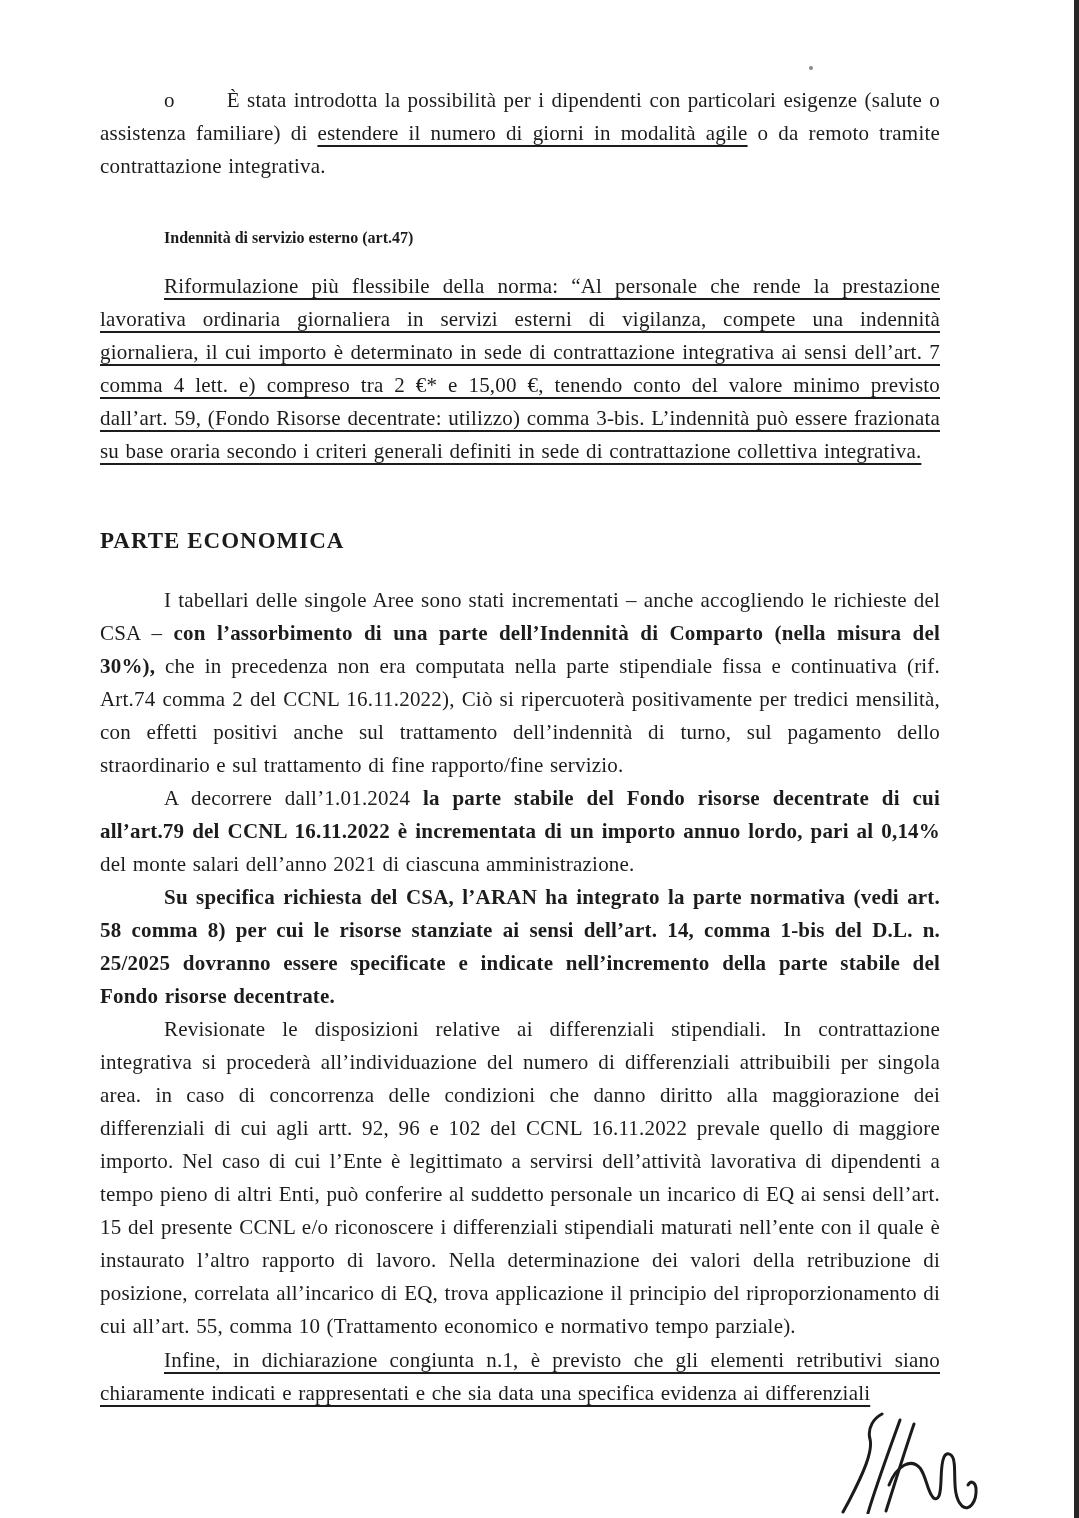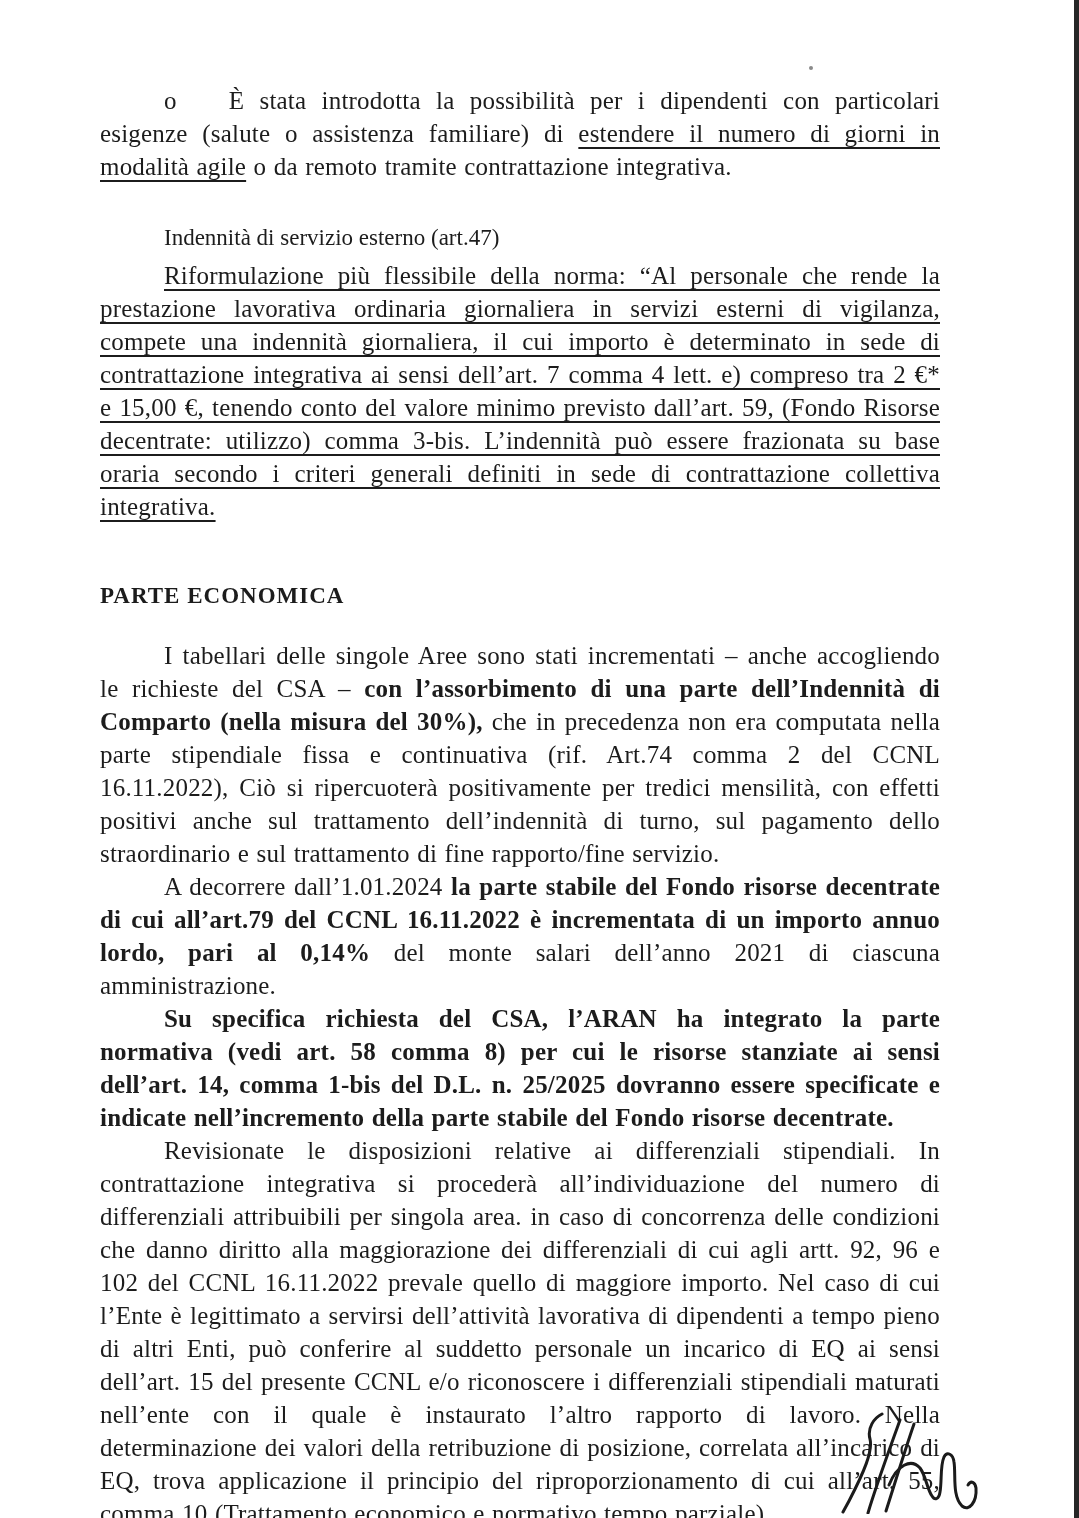--- a/index.html
+++ b/index.html
@@ -14,41 +14,41 @@
     color: #1c1c1c;
   }
   .content {
     position: absolute;
     left: 100px;
     right: 139px;
     top: 84px;
   }
   .content p {
     margin: 0;
-    font-size: 25px;
+    font-size: 21px;
     line-height: 33px;
     text-align: justify;
     text-indent: 64px;
     letter-spacing: 0.2px;
     word-spacing: 1px;
   }
   .content h2 {
     margin: 56px 0 26px;
     font-size: 23px;
     line-height: 34px;
     text-align: left;
     font-weight: bold;
     letter-spacing: 1px;
   }
   .content h3 {
-    margin: 38px 0 5px;
-    font-size: 23px;
+    margin: 38px 0 16px;
+    font-size: 16px;
     line-height: 33px;
     text-indent: 64px;
-    font-weight: normal;
+    font-weight: bold;
   }
   .content .marker { display: inline; }
   .content .marker-gap { display: inline-block; width: 52px; }
   .b { font-weight: bold; }
   .u {
     text-decoration: underline;
     text-underline-offset: 5px;
     text-decoration-thickness: 1.5px;
   }
   .v-footnote { margin-top: 10px !important; }

